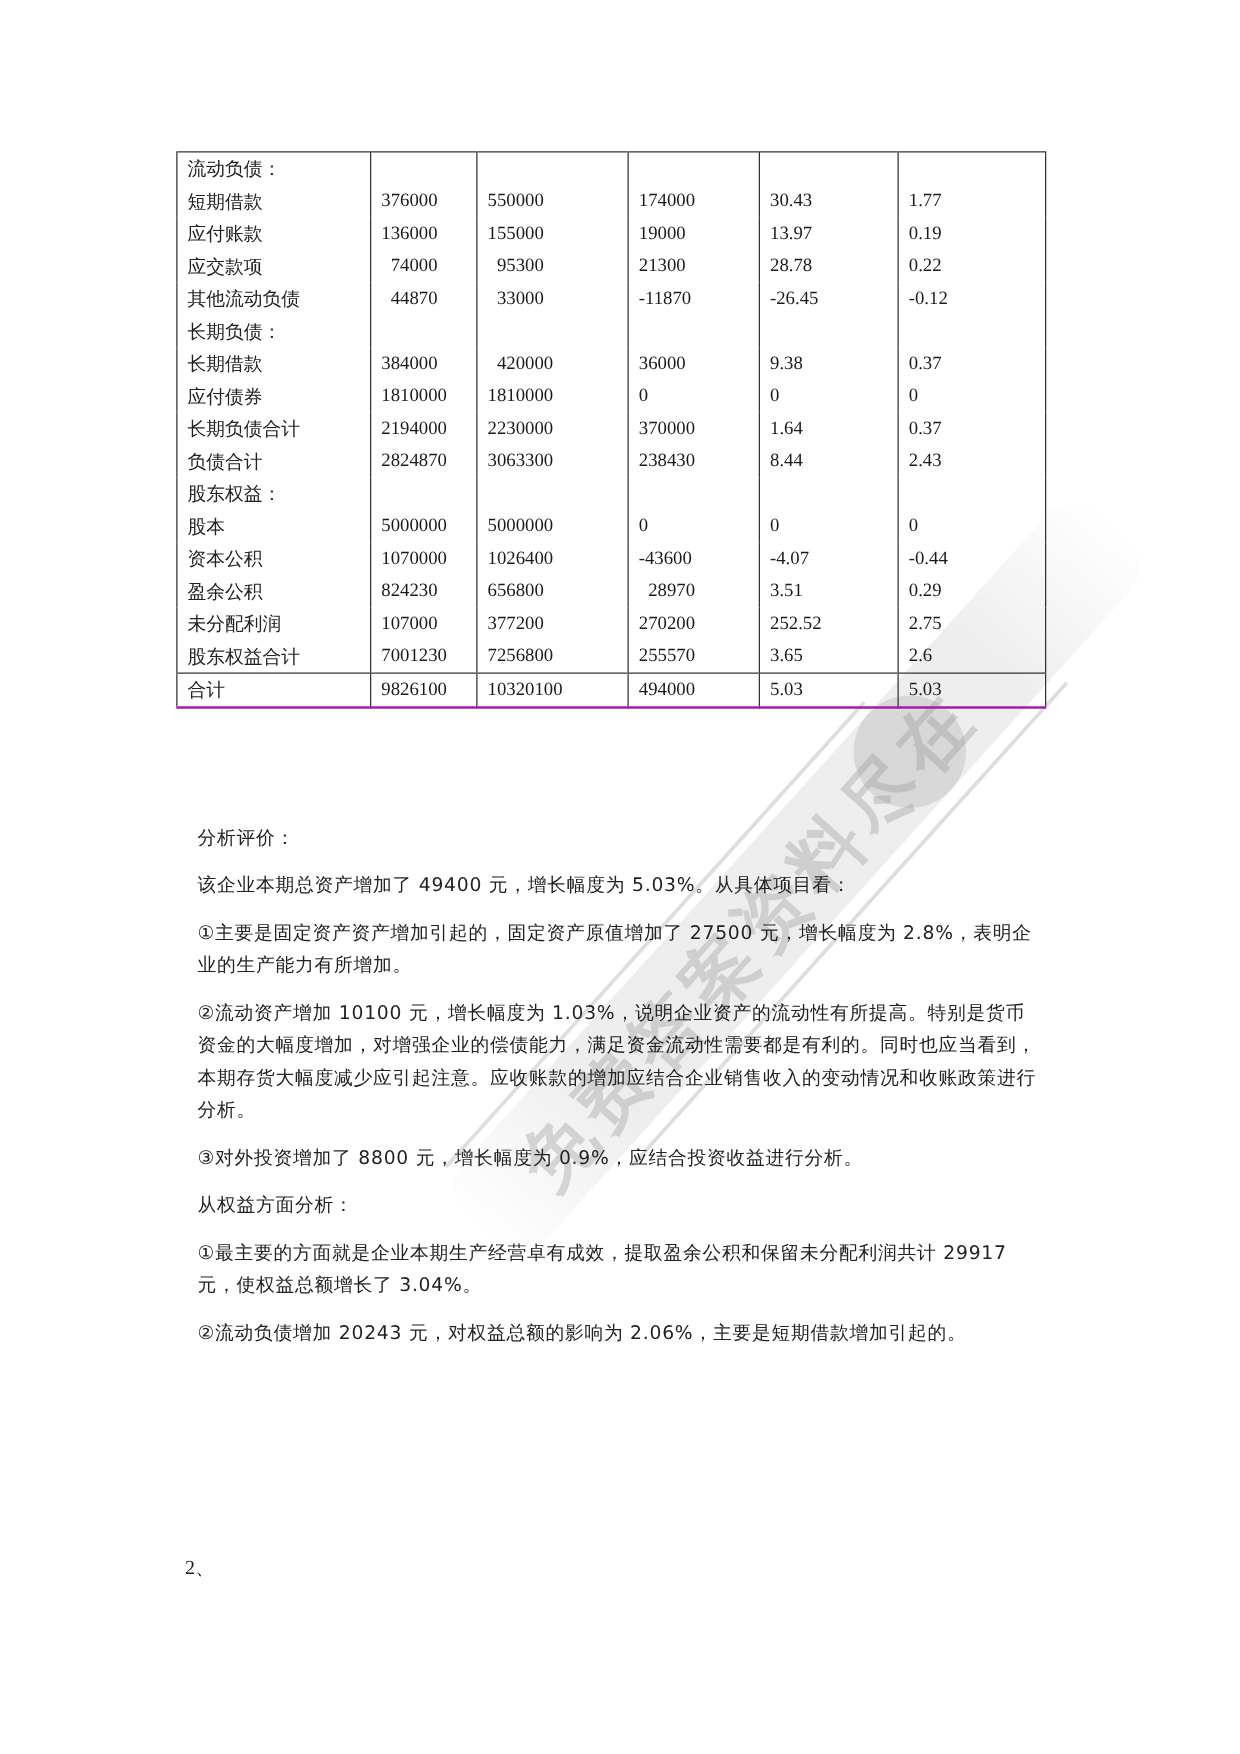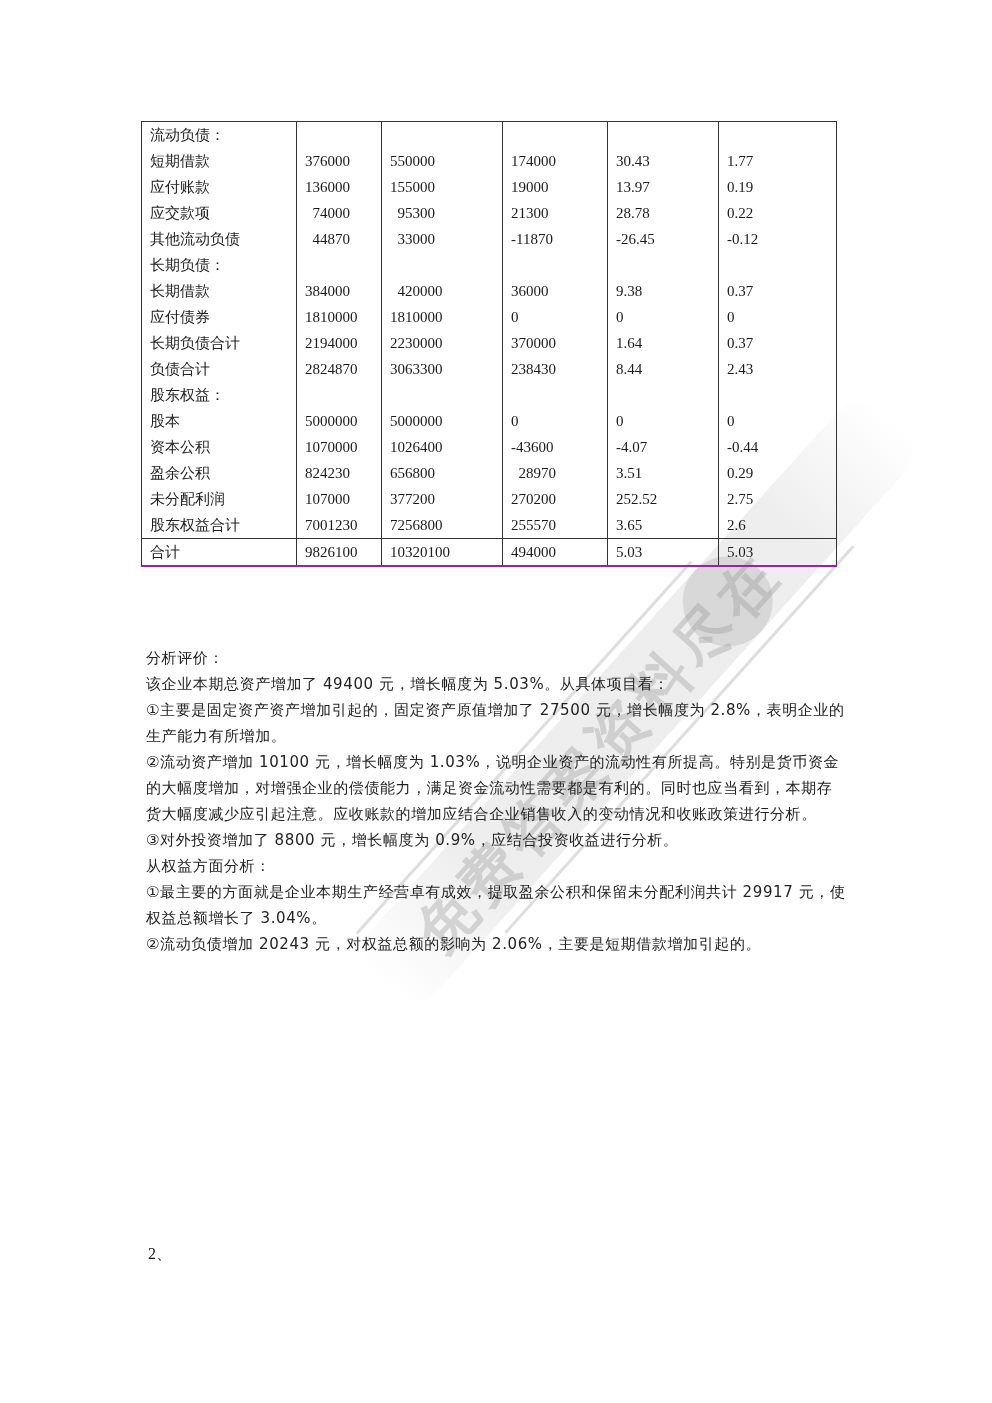--- a/index.html
+++ b/index.html
@@ -44,21 +44,21 @@
   table.data-table tr.first td { padding-top: 0px; }
   table.data-table { border-top: 1.5px solid #333; border-bottom: 2px solid #a21caf; }
   table.data-table tr.total td { border-top: 1.5px solid #333; margin-top: 19px; }
   col.c0 { width: 155px; } col.c1 { width: 85px; } col.c2 { width: 121px; }
   col.c3 { width: 105px; } col.c4 { width: 111px; } col.c5 { width: 118px; }
 
   .analysis {
     position: absolute; left: 146px; top: 645px; width: 700px; z-index: 1;
     font-family: "DejaVu Sans", sans-serif; font-size: 15px; line-height: 26px; color: #222;
   }
-  .analysis p { margin: 0; letter-spacing: 0.6px; }
+  .analysis p { margin: 12px; letter-spacing: 0.6px; }
   .footer-num {
     position: absolute; left: 148px; top: 1244px; z-index: 1;
     font-family: "Liberation Serif", serif; font-size: 16px;
   }
 </style>
 </head>
 <body>
 
 <div class="watermark">
   <div class="wm-band"></div>

